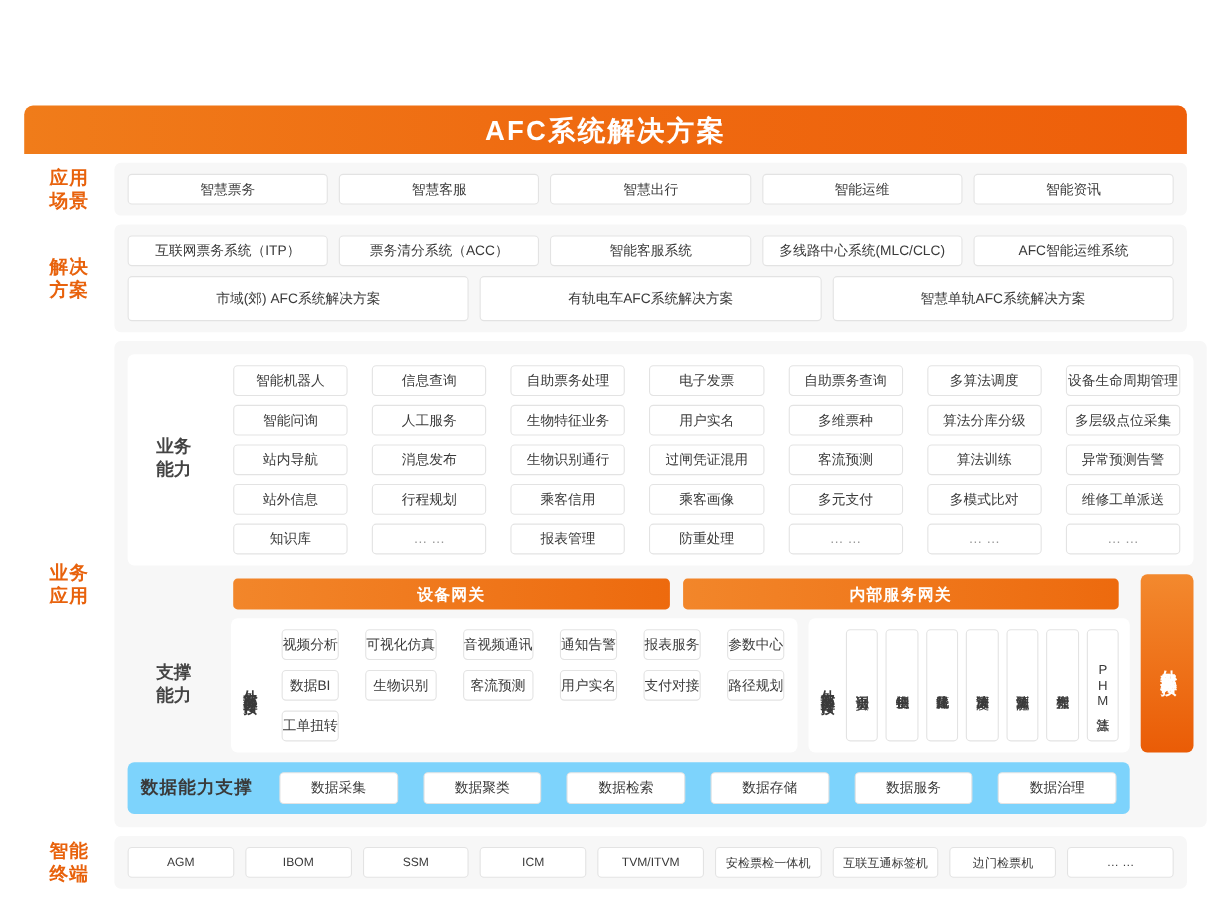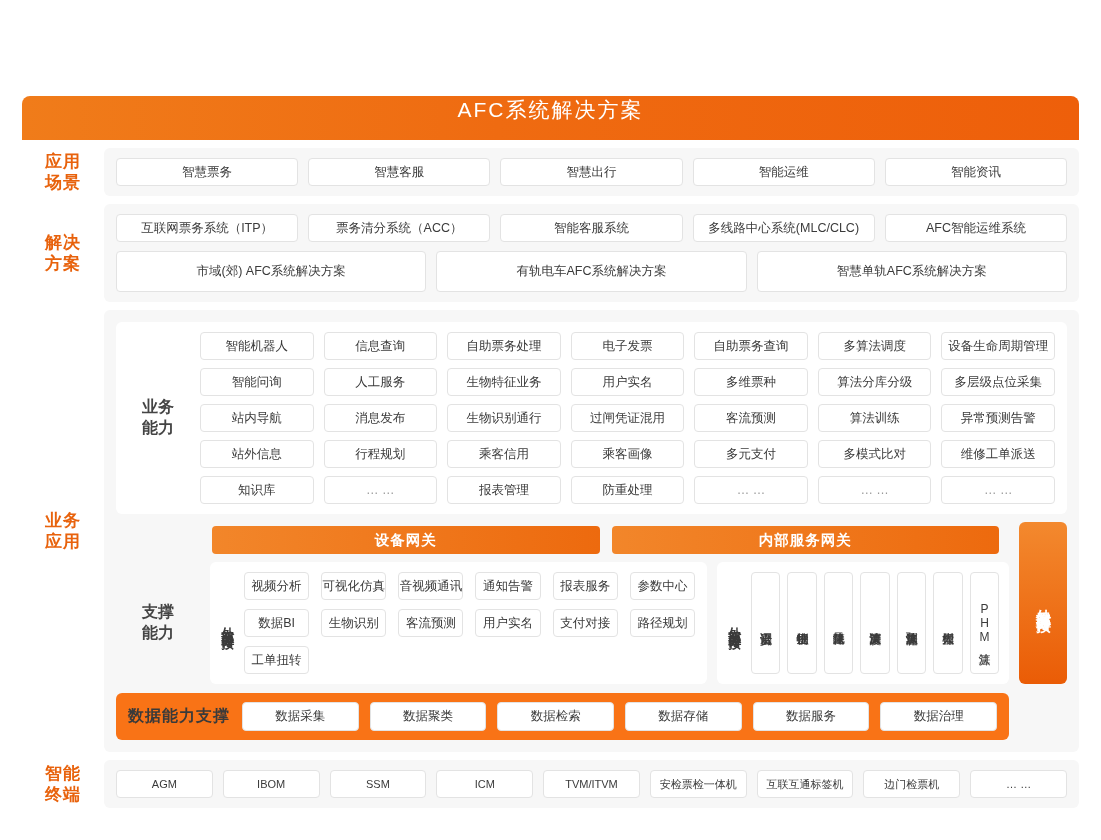--- a/index.html
+++ b/index.html
@@ -21,24 +21,25 @@
     box-sizing: border-box;
     padding: 96px 22px 0 22px;
   }
 
   
   .banner {
     height: 44px;
     border-radius: 8px 8px 0 0;
     background: linear-gradient(90deg, #f07c1a 0%, #ef6b11 45%, #ee5f0a 100%);
     display: flex;
+    align-items: center;
     justify-content: center;
     color: #fff;
-    font-size: 21px;
-    font-weight: normal;
+    font-size: 25px;
+    font-weight: bold;
     letter-spacing: 2px;
   }
 
   
   .row {
     display: flex;
     align-items: stretch;
     margin-top: 8px;
   }
   .row-label {
@@ -121,20 +122,21 @@
     border: 1px solid #e3e3e3;
     border-radius: 4px;
     height: 26px;
     display: flex;
     align-items: center;
     justify-content: center;
     font-size: 12.5px;
     color: #3a3a3a;
     background: #fff;
     white-space: nowrap;
+    margin-left: 12px;
   }
   .cell.empty { color: #999; }
 
   
   .gw-wrap {
     display: flex;
     gap: 12px;
     margin-top: 12px;
     padding-left: 96px;
     padding-right: 68px;
@@ -238,21 +240,21 @@
   .orange-col-holder {
     flex: 0 0 48px;
     display: flex;
     align-items: stretch;
   }
 
   
   .data-bar {
     display: flex;
     align-items: center;
-    background: #f97316;
+    background: #7dd3fc;
     border-radius: 6px;
     margin-top: 9px;
     padding: 9px 12px;
     box-sizing: border-box;
     gap: 12px;
     margin-right: 58px;
   }
   .data-title {
     font-size: 16px;
     font-weight: bold;

